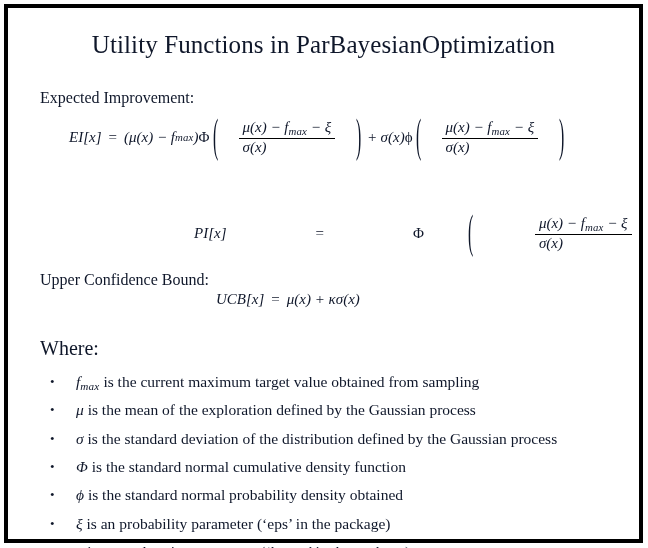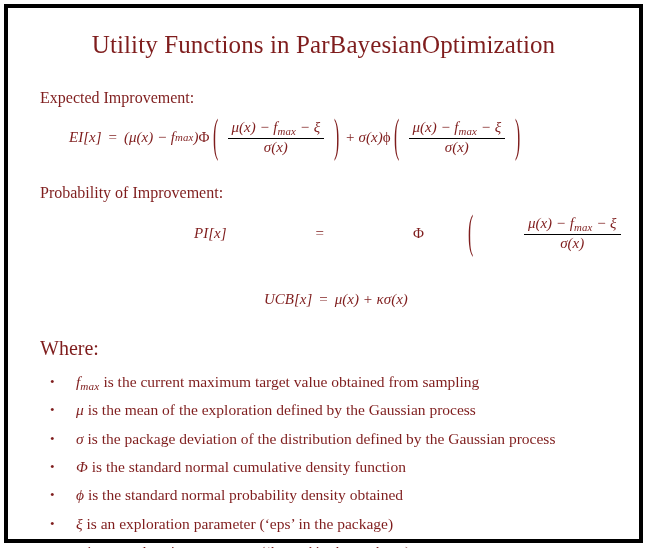--- a/index.html
+++ b/index.html
@@ -7,21 +7,21 @@
     padding: 0;
     background: #ffffff;
   }
   #page {
     position: relative;
     width: 648px;
     height: 548px;
     background: #ffffff;
     overflow: hidden;
     font-family: "Liberation Serif", "DejaVu Serif", serif;
-    color: #7f1d1d;
+    color: #0f172a;
   }
   #border-frame {
     position: absolute;
     left: 4px;
     top: 4px;
     width: 639px;
     height: 539px;
     border: 4px solid #000000;
     box-sizing: border-box;
   }
@@ -65,24 +65,23 @@
     align-items: center;
   }
   .formula .up { font-style: normal; }
   .formula .gap { display: inline-block; width: 7px; }
   .formula .gap-sm { display: inline-block; width: 4px; }
 
   
   .frac {
     display: inline-flex;
     flex-direction: column;
-    align-items: center;
     justify-content: center;
     vertical-align: middle;
-    margin: 0 7px;
+    margin: 0 18px;
   }
   .frac .num {
     padding: 0 4px 1px 4px;
     border-bottom: 1.3px solid #000;
     white-space: nowrap;
   }
   .frac .den {
     padding: 1px 4px 0 4px;
     white-space: nowrap;
   }
@@ -173,51 +172,51 @@
       <span>σ(x)</span>
         <span class="up">ϕ</span>
       <span class="bigparen">(</span>
       <span class="frac">
         <span class="num"><span>μ(x) − f</span><span class="sub">max</span><span> − ξ</span></span>
         <span class="den">σ(x)</span>
       </span>
       <span class="bigparen">)</span>
     </div>
 
-    <div class="section-label" style="top:175px;">Probability of Improvement:</div>
 
     <div class="formula" style="left:186px; top:208px;gap:41px;">
       <span>PI[x]</span>
       <span class="gap"></span>
       <span class="up">=</span>
       <span class="gap"></span>
       <span class="up">Φ</span>
       <span class="bigparen">(</span>
       <span class="frac">
         <span class="num"><span>μ(x) − f</span><span class="sub">max</span><span> − ξ</span></span>
         <span class="den">σ(x)</span>
       </span>
       <span class="bigparen">)</span>
     </div>
 
-
-    <div class="formula" style="left:208px; top:284px;margin-left:48px;">
+    <div class="section-label" style="top:262px;">Upper Confidence Bound:</div>
+
+    <div class="formula" style="left:208px; top:284px;">
       <span>UCB[x]</span>
       <span class="gap"></span>
       <span class="up">=</span>
       <span class="gap"></span>
       <span>μ(x) + κσ(x)</span>
     </div>
 
     <div class="where-label">Where:</div>
 
     <ul class="where-list">
       <li><span class="sym">f</span><span class="sub">max</span><span> is the current maximum target value obtained from sampling</span></li>
       <li><span class="sym">μ</span><span class="sub"></span><span> is the mean of the exploration defined by the Gaussian process</span></li>
-      <li><span class="sym">σ</span><span class="sub"></span><span> is the package deviation of the distribution defined by the Gaussian process</span></li>
+      <li><span class="sym">σ</span><span class="sub"></span><span> is the standard deviation of the distribution defined by the Gaussian process</span></li>
       <li><span class="sym">Φ</span><span class="sub"></span><span> is the standard normal cumulative density function</span></li>
       <li><span class="sym">ϕ</span><span class="sub"></span><span> is the standard normal probability density obtained</span></li>
-      <li><span class="sym">ξ</span><span class="sub"></span><span> is an exploration parameter (‘eps’ in the package)</span></li>
+      <li><span class="sym">ξ</span><span class="sub"></span><span> is an probability parameter (‘eps’ in the package)</span></li>
       <li><span class="sym">κ</span><span class="sub"></span><span> is an exploration parameter (‘kappa’ in the package)</span></li>
     </ul>
 
   </div>
 </div>
 
 </body></html>

